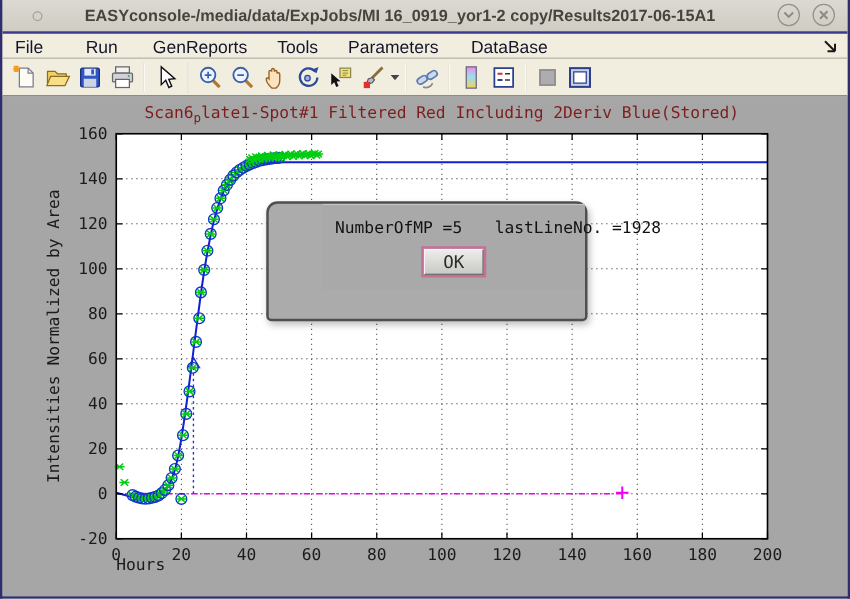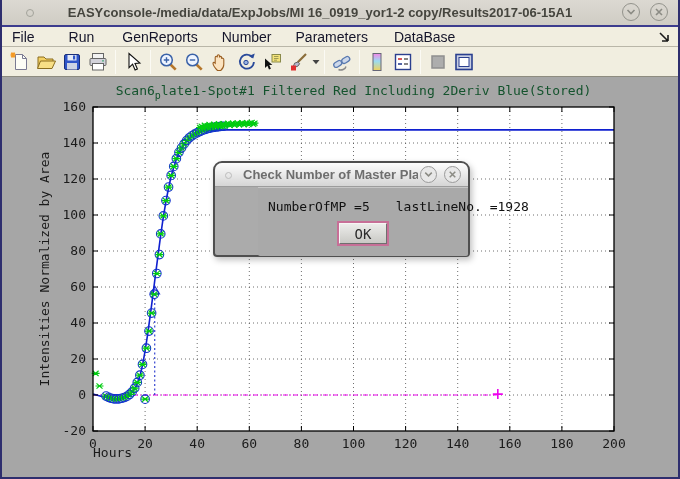--- a/index.html
+++ b/index.html
@@ -32,21 +32,21 @@
              display:flex; align-items:center; padding-left:5px; flex:0 0 auto; }
   .tbtn { width:26px; height:26px; display:flex; align-items:center; justify-content:center; cursor:default; }
   .tbtn svg { display:block; }
   .tsep { width:1px; height:24px; background:#b3b0a2; border-right:1px solid #fbfaf4; margin:0 4px; }
   .caret { width:9px; height:26px; display:flex; align-items:center; justify-content:center; }
 
   
   .plot-area { position:relative; flex:1 1 auto; background:#a6a6a6; overflow:hidden; }
   #chart { position:absolute; left:0; top:0; }
   .plot-title { position:absolute; left:91px; width:521px; top:6px; text-align:center;
-                font-family:"DejaVu Sans Mono", monospace; font-size:13px; color:#14532d; white-space:nowrap; }
+                font-family:"DejaVu Sans Mono", monospace; font-size:13px; color:#7f1d1d; white-space:nowrap; }
   .plot-title sub { font-size:10px; }
   .ylabel { position:absolute; left:42px; top:192px; transform:translate(-50%,-50%) rotate(-90deg);
             font-family:"DejaVu Sans Mono", monospace; font-size:13px; color:#1b1b1b; white-space:nowrap; }
   .xlabel { position:absolute; left:91px; width:521px; top:368px; text-align:left;
             font-family:"DejaVu Sans Mono", monospace; font-size:13px; color:#1b1b1b; }
 
   
   .dialog { position:absolute; left:211px; top:84px; width:257px; height:96px;
             border:2px solid #4f4f4f; border-radius:9px 9px 4px 4px; background:#ababab;
             box-shadow:2px 3px 6px rgba(0,0,0,.25); }
@@ -87,21 +87,21 @@
             <path d="M4 4l6 6M10 4l-6 6" stroke="#8b8b84" stroke-width="1.6"></path>
           </svg>
       </div>
     </div>
   </div>
 
   <div class="menubar">
     <span class="menu-item mi0">File</span>
     <span class="menu-item mi1">Run</span>
     <span class="menu-item mi2">GenReports</span>
-    <span class="menu-item mi3">Number</span>
+    <span class="menu-item mi3">Tools</span>
     <span class="menu-item mi4">Parameters</span>
     <span class="menu-item mi5">DataBase</span>
     <span class="menu-grip">
       <svg width="16" height="16" viewBox="0 0 16 16">
           <path d="M4 4l8 8M12 12v-6M12 12h-6" fill="none" stroke="#1a1a1a" stroke-width="1.6"></path>
         </svg>
     </span>
   </div>
 
   <div class="toolbar">
@@ -454,36 +454,20 @@
         <text font-family="DejaVu Sans Mono, monospace" font-size="13px" fill="#1b1b1b" x="84" y="142" text-anchor="end">100</text>
         <text font-family="DejaVu Sans Mono, monospace" font-size="13px" fill="#1b1b1b" x="84" y="106" text-anchor="end">120</text>
         <text font-family="DejaVu Sans Mono, monospace" font-size="13px" fill="#1b1b1b" x="84" y="70" text-anchor="end">140</text>
         <text font-family="DejaVu Sans Mono, monospace" font-size="13px" fill="#1b1b1b" x="84" y="34" text-anchor="end">160</text>
       </svg>
     <div class="plot-title"><span>Scan6</span><sub>p</sub><span>late1-Spot#1 Filtered Red Including 2Deriv Blue(Stored)</span></div>
     <div class="ylabel">Intensities Normalized by Area</div>
     <div class="xlabel">Hours</div>
 
     <div class="dialog">
-      <div class="dlg-titlebar">
-        <span class="dlg-dot"></span>
-        <div class="dlg-title">Check Number of Master Pla</div>
-        <div class="dlg-btns">
-          <div class="circle-btn">
-            <svg width="13" height="13" viewBox="0 0 14 14">
-                <polyline points="3.5,5 7,8.5 10.5,5" fill="none" stroke="#8b8b84" stroke-width="1.6"></polyline>
-              </svg>
-          </div>
-          <div class="circle-btn">
-            <svg width="13" height="13" viewBox="0 0 14 14">
-                <path d="M4 4l6 6M10 4l-6 6" stroke="#8b8b84" stroke-width="1.6"></path>
-              </svg>
-          </div>
-        </div>
-      </div>
       <div class="dlg-body">
         <div class="dlg-text"><span>NumberOfMP =5</span><span class="msg2">lastLineNo. =1928</span></div>
         <button class="ok-btn">OK</button>
       </div>
     </div>
   </div>
 
 </div>
 
 </body></html>

